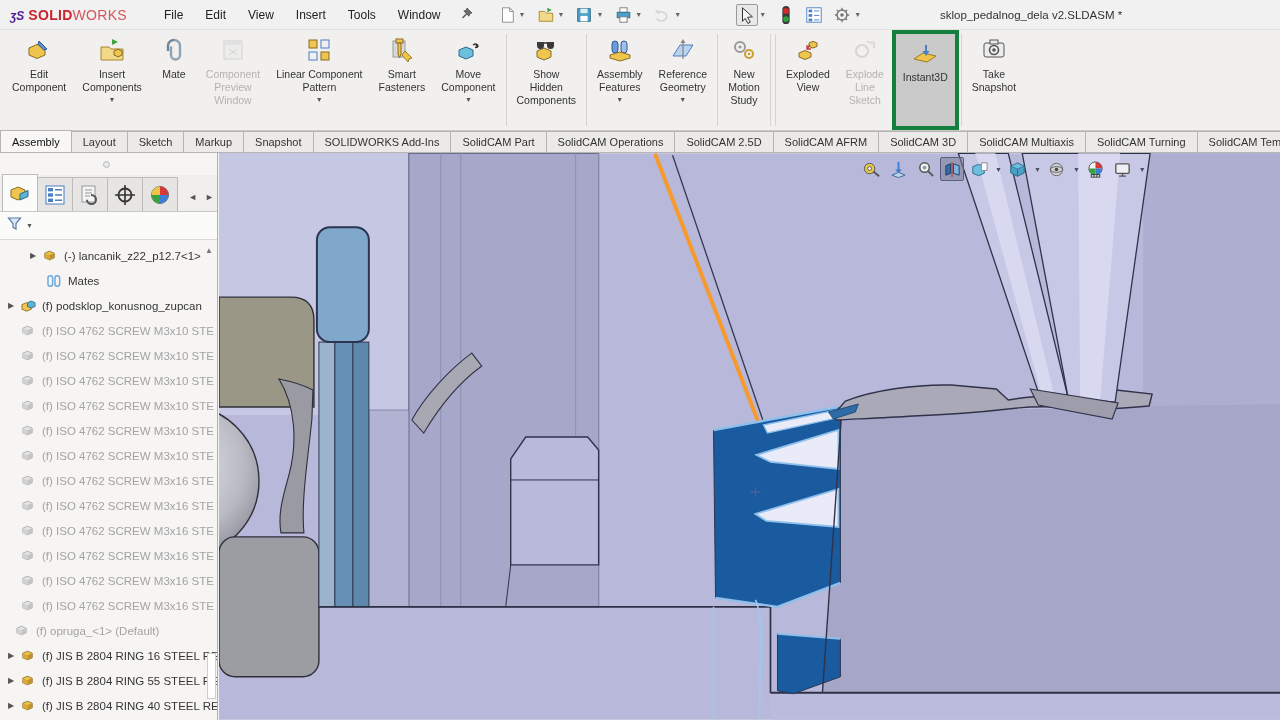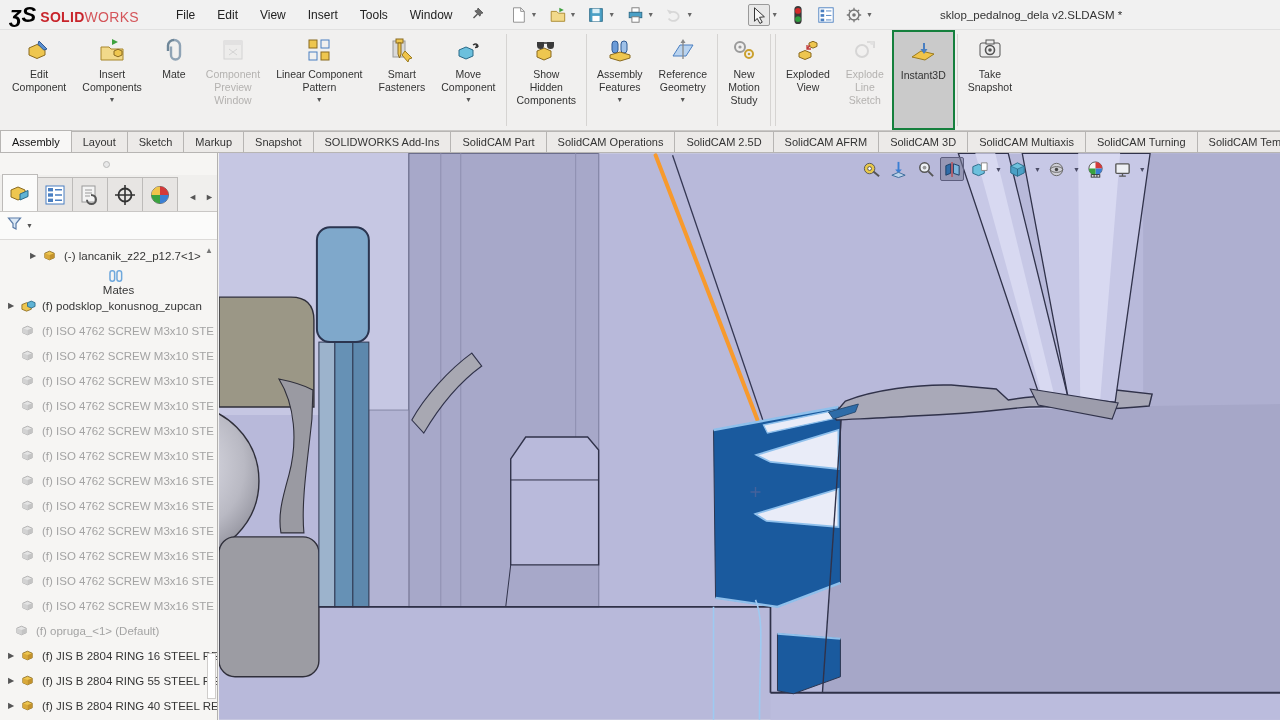--- a/index.html
+++ b/index.html
@@ -3,21 +3,21 @@
 <meta charset="utf-8">
 <style>
   html,body{margin:0;padding:0;background:#888;}
   *{box-sizing:border-box;font-family:"Liberation Sans",sans-serif;}
   #app{position:relative;width:1280px;height:720px;background:#f0f0f0;overflow:hidden;}
 
   
   #titlebar{position:absolute;left:0;top:0;width:1280px;height:30px;background:#f1f1f1;
     display:flex;align-items:center;border-bottom:1px solid #e0e0e0;}
   #logo{display:flex;align-items:baseline;margin-left:10px;margin-right:26px;white-space:nowrap;}
-  #logo .ds{color:#000000;font-size:22px;font-style:italic;font-weight:700;margin-right:4px;}
+  #logo .ds{color:#4c1d95;font-size:12px;font-style:italic;font-weight:700;margin-right:4px;}
   #logo .b1{color:#c8242b;font-size:14px;font-weight:800;letter-spacing:.3px;}
   #logo .b2{color:#d4555a;font-size:14px;font-weight:400;letter-spacing:.3px;}
   .menu-item{font-size:12px;color:#222;padding:0 11px;height:30px;display:flex;align-items:center;cursor:default;}
   #pin-icon{margin:0 8px;}
   #std-toolbar{display:flex;align-items:center;margin-left:14px;}
   .tb-group{display:flex;align-items:center;margin-right:6px;}
   .tb-icon{width:22px;height:22px;display:flex;align-items:center;justify-content:center;}
   .tb-caret{font-size:7px;color:#666;margin:0 3px 0 1px;}
   .tb-boxed{border:1px solid #9a9a9a;background:#e8e8e8;border-radius:2px;padding:1px;margin-left:46px;}
   .tb-disabled{opacity:.45;filter:grayscale(1);}
@@ -27,21 +27,21 @@
   
   #ribbon{position:absolute;left:0;top:30px;width:1280px;height:101px;background:#f1f0ef;
     border-bottom:1px solid #c9c7c5;display:flex;align-items:stretch;padding-left:4px;}
   .rbtn{display:flex;flex-direction:column;align-items:center;padding:6px 7px 2px 7px;
     min-width:48px;cursor:default;border:1px solid transparent;}
   .rbtn .ricon{height:28px;display:flex;align-items:flex-start;justify-content:center;}
   .rbtn .rlabel{font-size:10.5px;line-height:1.22;color:#333;text-align:center;white-space:pre-line;margin-top:3px;}
   .rbtn .rcaret{font-size:7px;color:#555;margin-top:2px;}
   .rbtn.disabled .rlabel{color:#b4b2b0;}
   .rbtn.disabled .ricon{filter:grayscale(1) opacity(.45);}
-  .rbtn.active{background:#cacaca;border:2px solid #15803d;}
+  .rbtn.active{background:#cacaca;border:4px solid #15803d;}
   .rsep{width:1px;background:#d6d4d2;margin:4px 2px;}
 
   
   #tabbar{position:absolute;left:0;top:131px;width:1280px;height:22px;background:#e2e0de;
     display:flex;align-items:flex-end;border-bottom:1px solid #b7b5b3;}
   .dtab{height:21px;display:flex;align-items:center;padding:0 11px;font-size:11px;color:#333;
     background:#eceae8;border:1px solid #b7b5b3;border-bottom:none;margin-right:-1px;cursor:default;white-space:nowrap;}
   .dtab.active{background:#f8f7f6;font-weight:400;color:#111;height:22px;}
 
   
@@ -453,21 +453,21 @@
           <span class="arrow">▶</span>
           <span class="ticon">
             <svg width="15" height="15" viewBox="0 0 16 16">
               <path d="M3 5.5L8 3.4l5 2.1v5L8 12.6 3 10.5z" fill="#eec64f" stroke="#8a6a20" stroke-width=".9"></path>
               <path d="M3 5.5l5 2v5.1l-5-2.1z" fill="#d9a93a"></path>
               <path d="M13 5.5l-5 2v5.1l5-2.1z" fill="#c3922c"></path>
             </svg>
           </span>
           <span class="tlabel">(-) lancanik_z22_p12.7&lt;1&gt;</span>
         </div>
-        <div class="trow" style="padding-left: 20px; flex-direction: column;">
+        <div class="trow" style="padding-left: 32px;">
           <span class="noarrow"></span>
           <span class="ticon">
             <svg width="17" height="14" viewBox="0 0 18 15">
               <rect x="2" y="2" width="5" height="11" rx="2.4" fill="none" stroke="#6fa8dc" stroke-width="1.6"></rect>
               <rect x="9.5" y="2" width="5" height="11" rx="2.4" fill="none" stroke="#6fa8dc" stroke-width="1.6"></rect>
             </svg>
           </span>
           <span class="tlabel">Mates</span>
         </div>
         <div class="trow" style="padding-left: 6px;">

